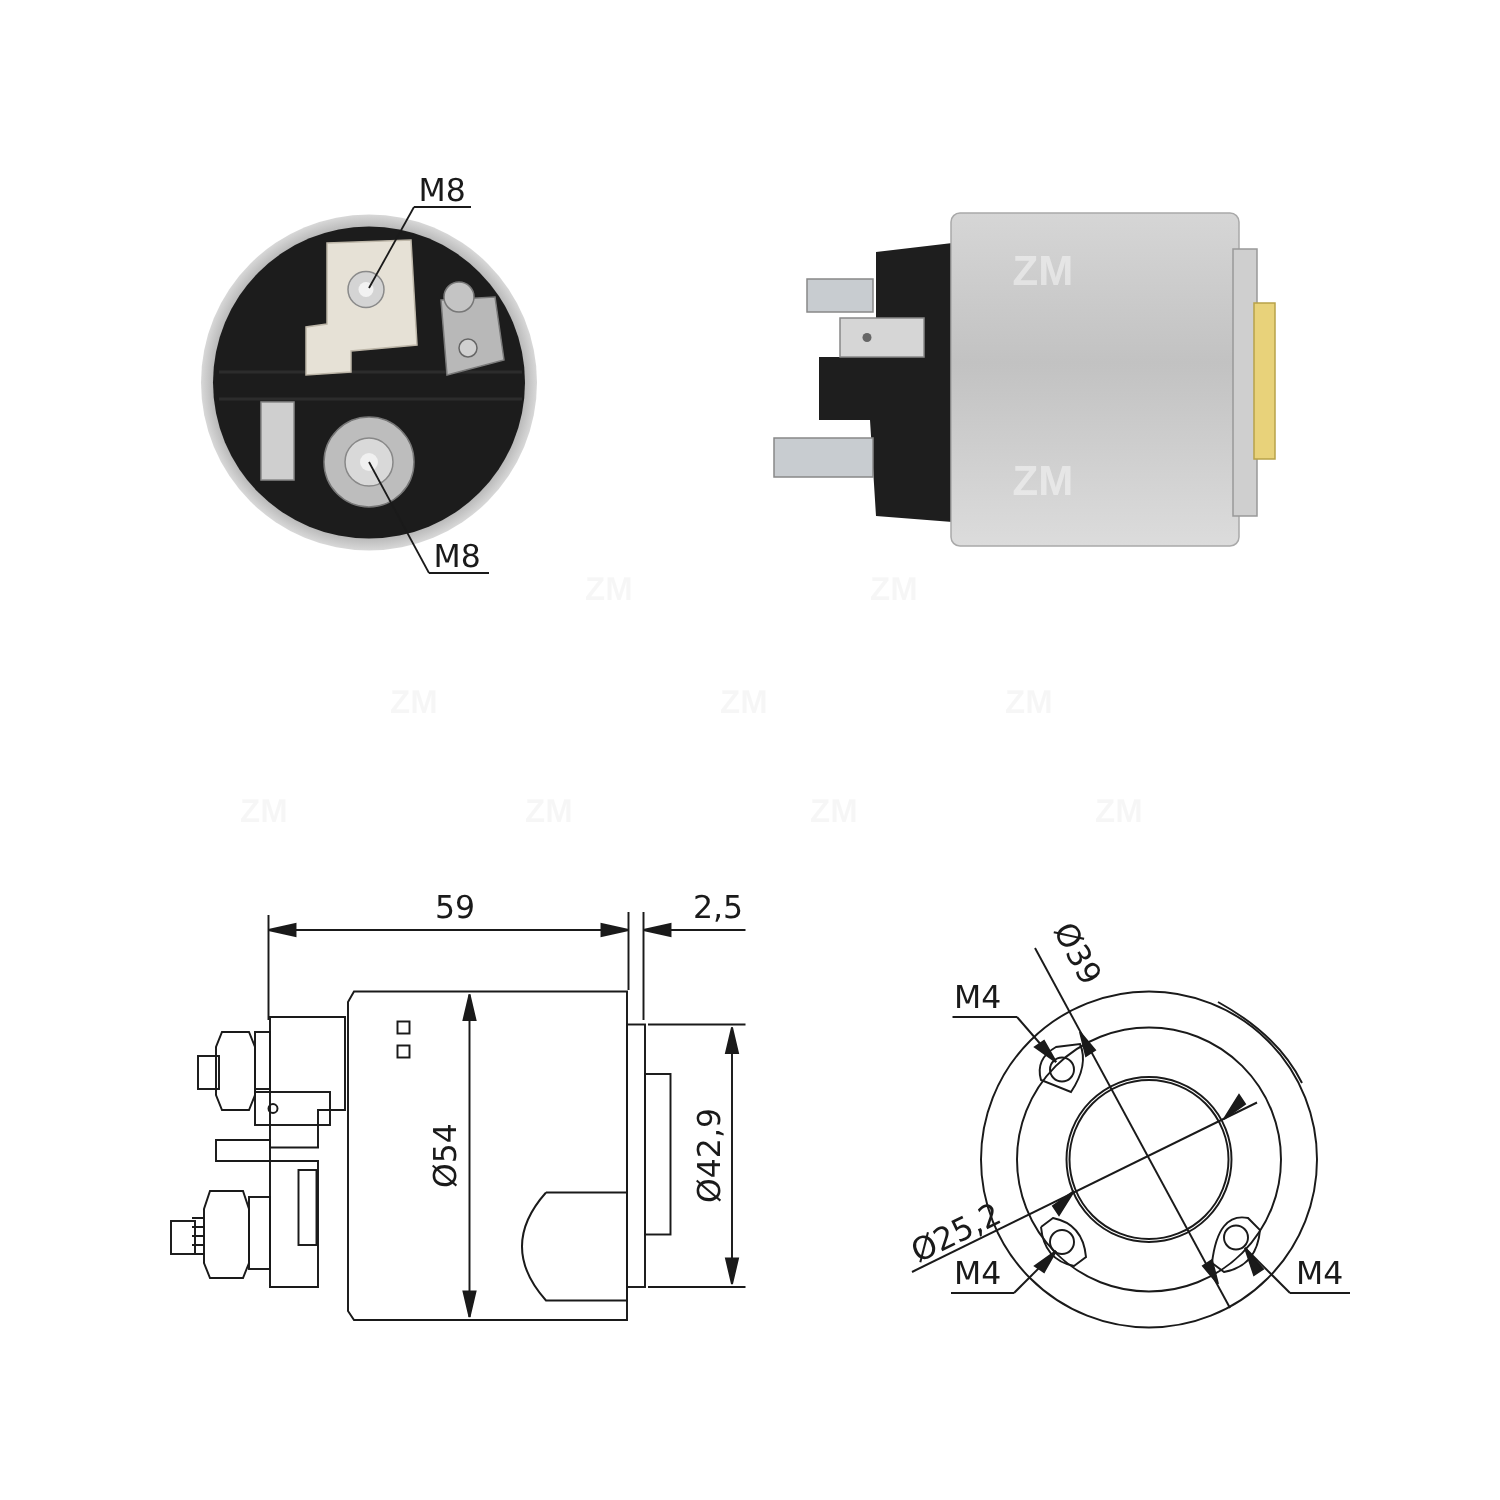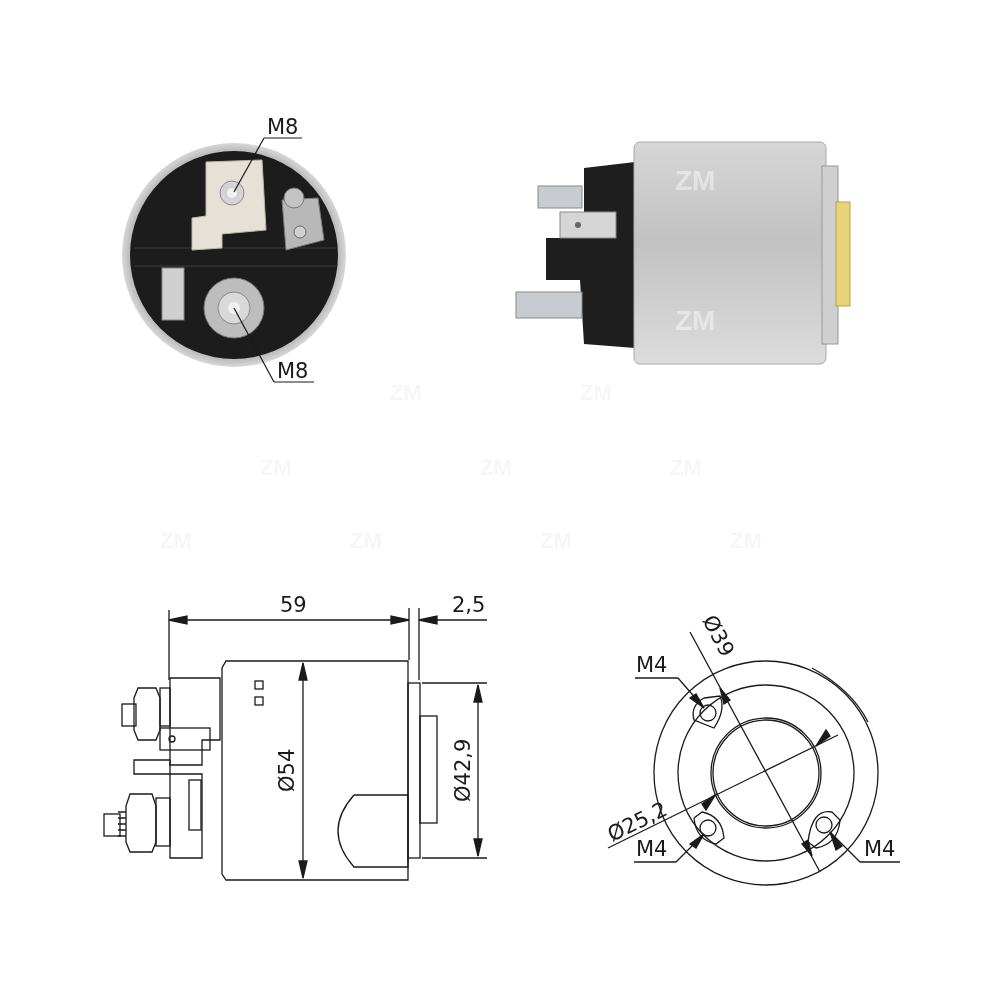--- a/index.html
+++ b/index.html
@@ -15,21 +15,21 @@
 <div class="wm" style="left:160px;top:528px">ZM</div>
 <div class="wm" style="left:350px;top:528px">ZM</div>
 <div class="wm" style="left:540px;top:528px">ZM</div>
 <div class="wm" style="left:730px;top:528px">ZM</div>
 <div class="wm" style="left:260px;top:455px">ZM</div>
 <div class="wm" style="left:480px;top:455px">ZM</div>
 <div class="wm" style="left:670px;top:455px">ZM</div>
 <div class="wm" style="left:390px;top:380px">ZM</div>
 <div class="wm" style="left:580px;top:380px">ZM</div>
 
-<div class="view" style="left:104px;top:100px;width:260px;height:300px;">
+<div class="view" style="left:116px;top:100px;width:260px;height:300px;">
   <svg width="260" height="300" viewBox="0 0 260 300">
     <defs>
       <radialGradient id="ringG" cx="50%" cy="50%" r="50%">
         <stop offset="85%" stop-color="#9a9a9a"></stop>
         <stop offset="100%" stop-color="#d8d8d8"></stop>
       </radialGradient>
     </defs>
     <circle cx="130" cy="155" r="112" fill="url(#ringG)"></circle>
     <circle cx="130" cy="155" r="104" fill="#1c1c1c"></circle>
 
@@ -79,21 +79,21 @@
 
     <rect x="134" y="12" width="192" height="222" rx="6" fill="url(#canG)" stroke="#a9a9a9"></rect>
 
     <rect x="322" y="36" width="16" height="178" fill="#cfcfcf" stroke="#999"></rect>
     <rect x="336" y="72" width="14" height="104" fill="#e8d27a" stroke="#b8a24a"></rect>
     <text x="175" y="60" font-family="Liberation Sans, sans-serif" font-weight="bold" font-size="28" fill="rgba(255,255,255,0.45)">ZM</text>
     <text x="175" y="200" font-family="Liberation Sans, sans-serif" font-weight="bold" font-size="28" fill="rgba(255,255,255,0.45)">ZM</text>
   </svg>
 </div>
 
-<div class="view" style="left:102px;top:580px;width:400px;height:320px;">
+<div class="view" style="left:112px;top:580px;width:400px;height:320px;">
   <svg width="400" height="320" viewBox="0 0 400 320" fill="none" stroke="#1a1a1a" stroke-width="1.3">
 
     <line x1="67" y1="30" x2="67" y2="100"></line>
     <line x1="307" y1="28" x2="307" y2="80"></line>
     <line x1="317" y1="28" x2="317" y2="100"></line>
     <line x1="67" y1="40" x2="307" y2="40"></line>
     <path d="M67 40 L85 36 L85 44 Z" fill="#1a1a1a"></path>
     <path d="M307 40 L289 36 L289 44 Z" fill="#1a1a1a"></path>
     <line x1="317" y1="40" x2="385" y2="40"></line>
     <path d="M317 40 L335 36 L335 44 Z" fill="#1a1a1a"></path>

